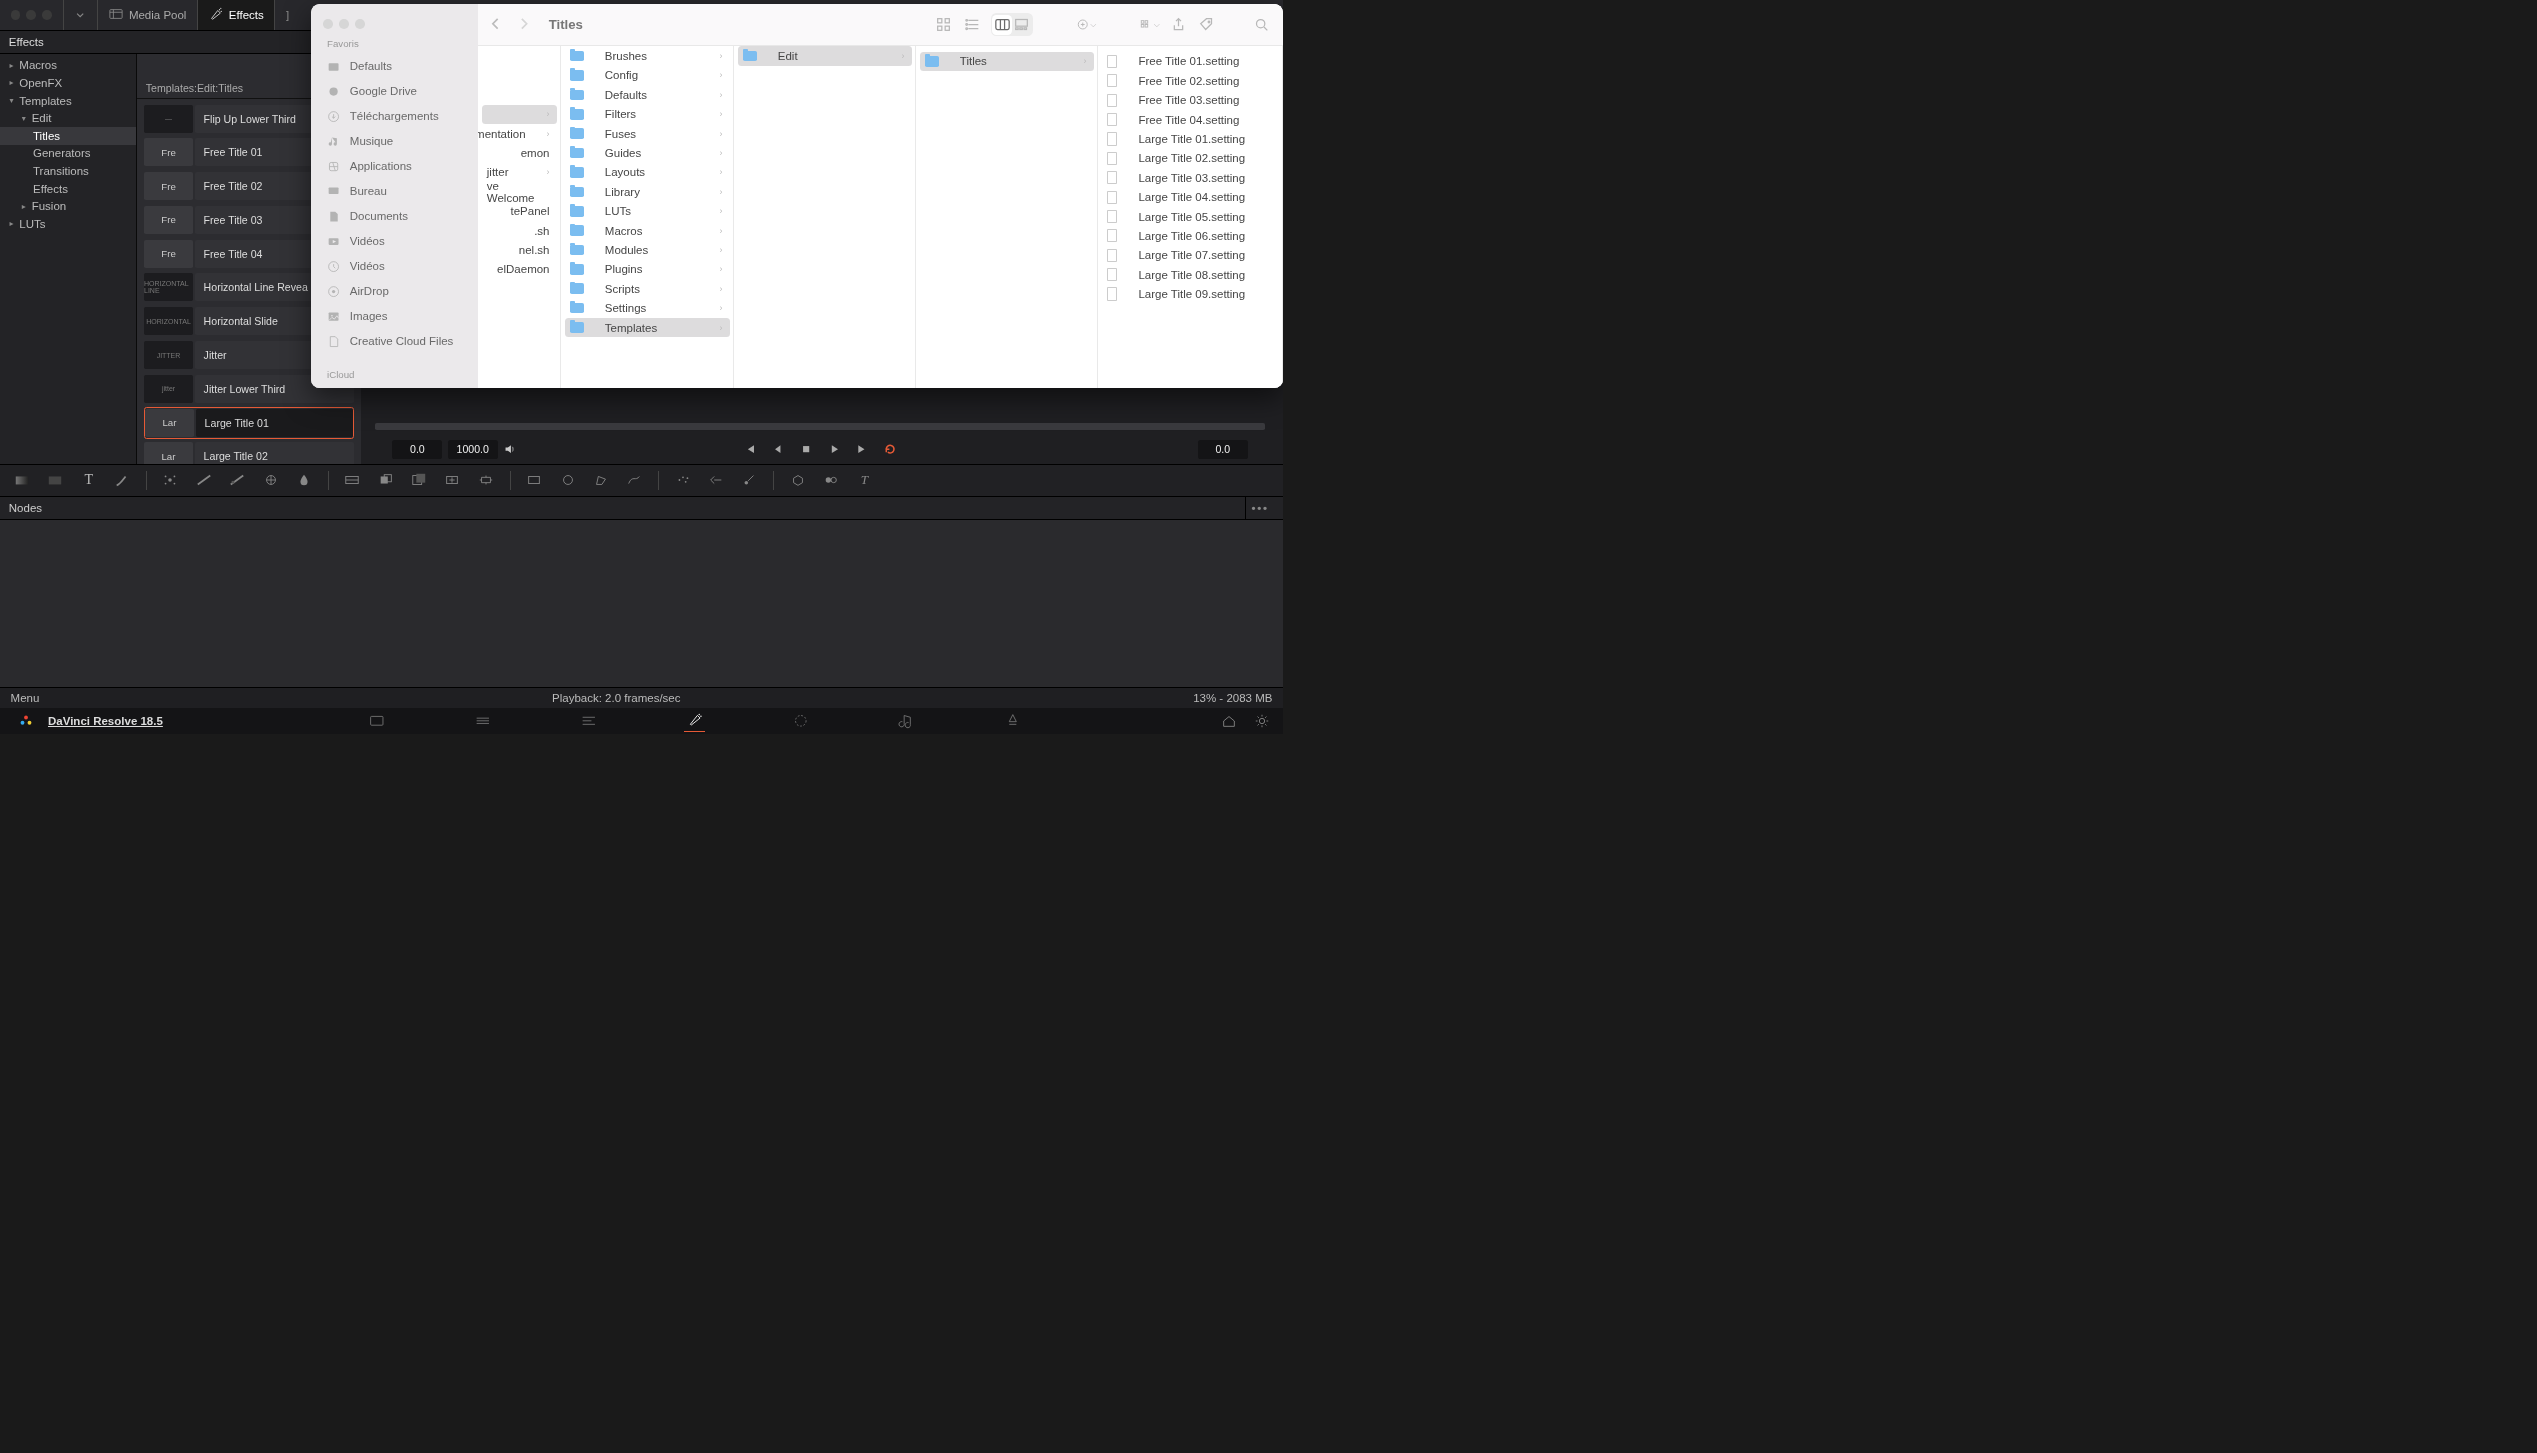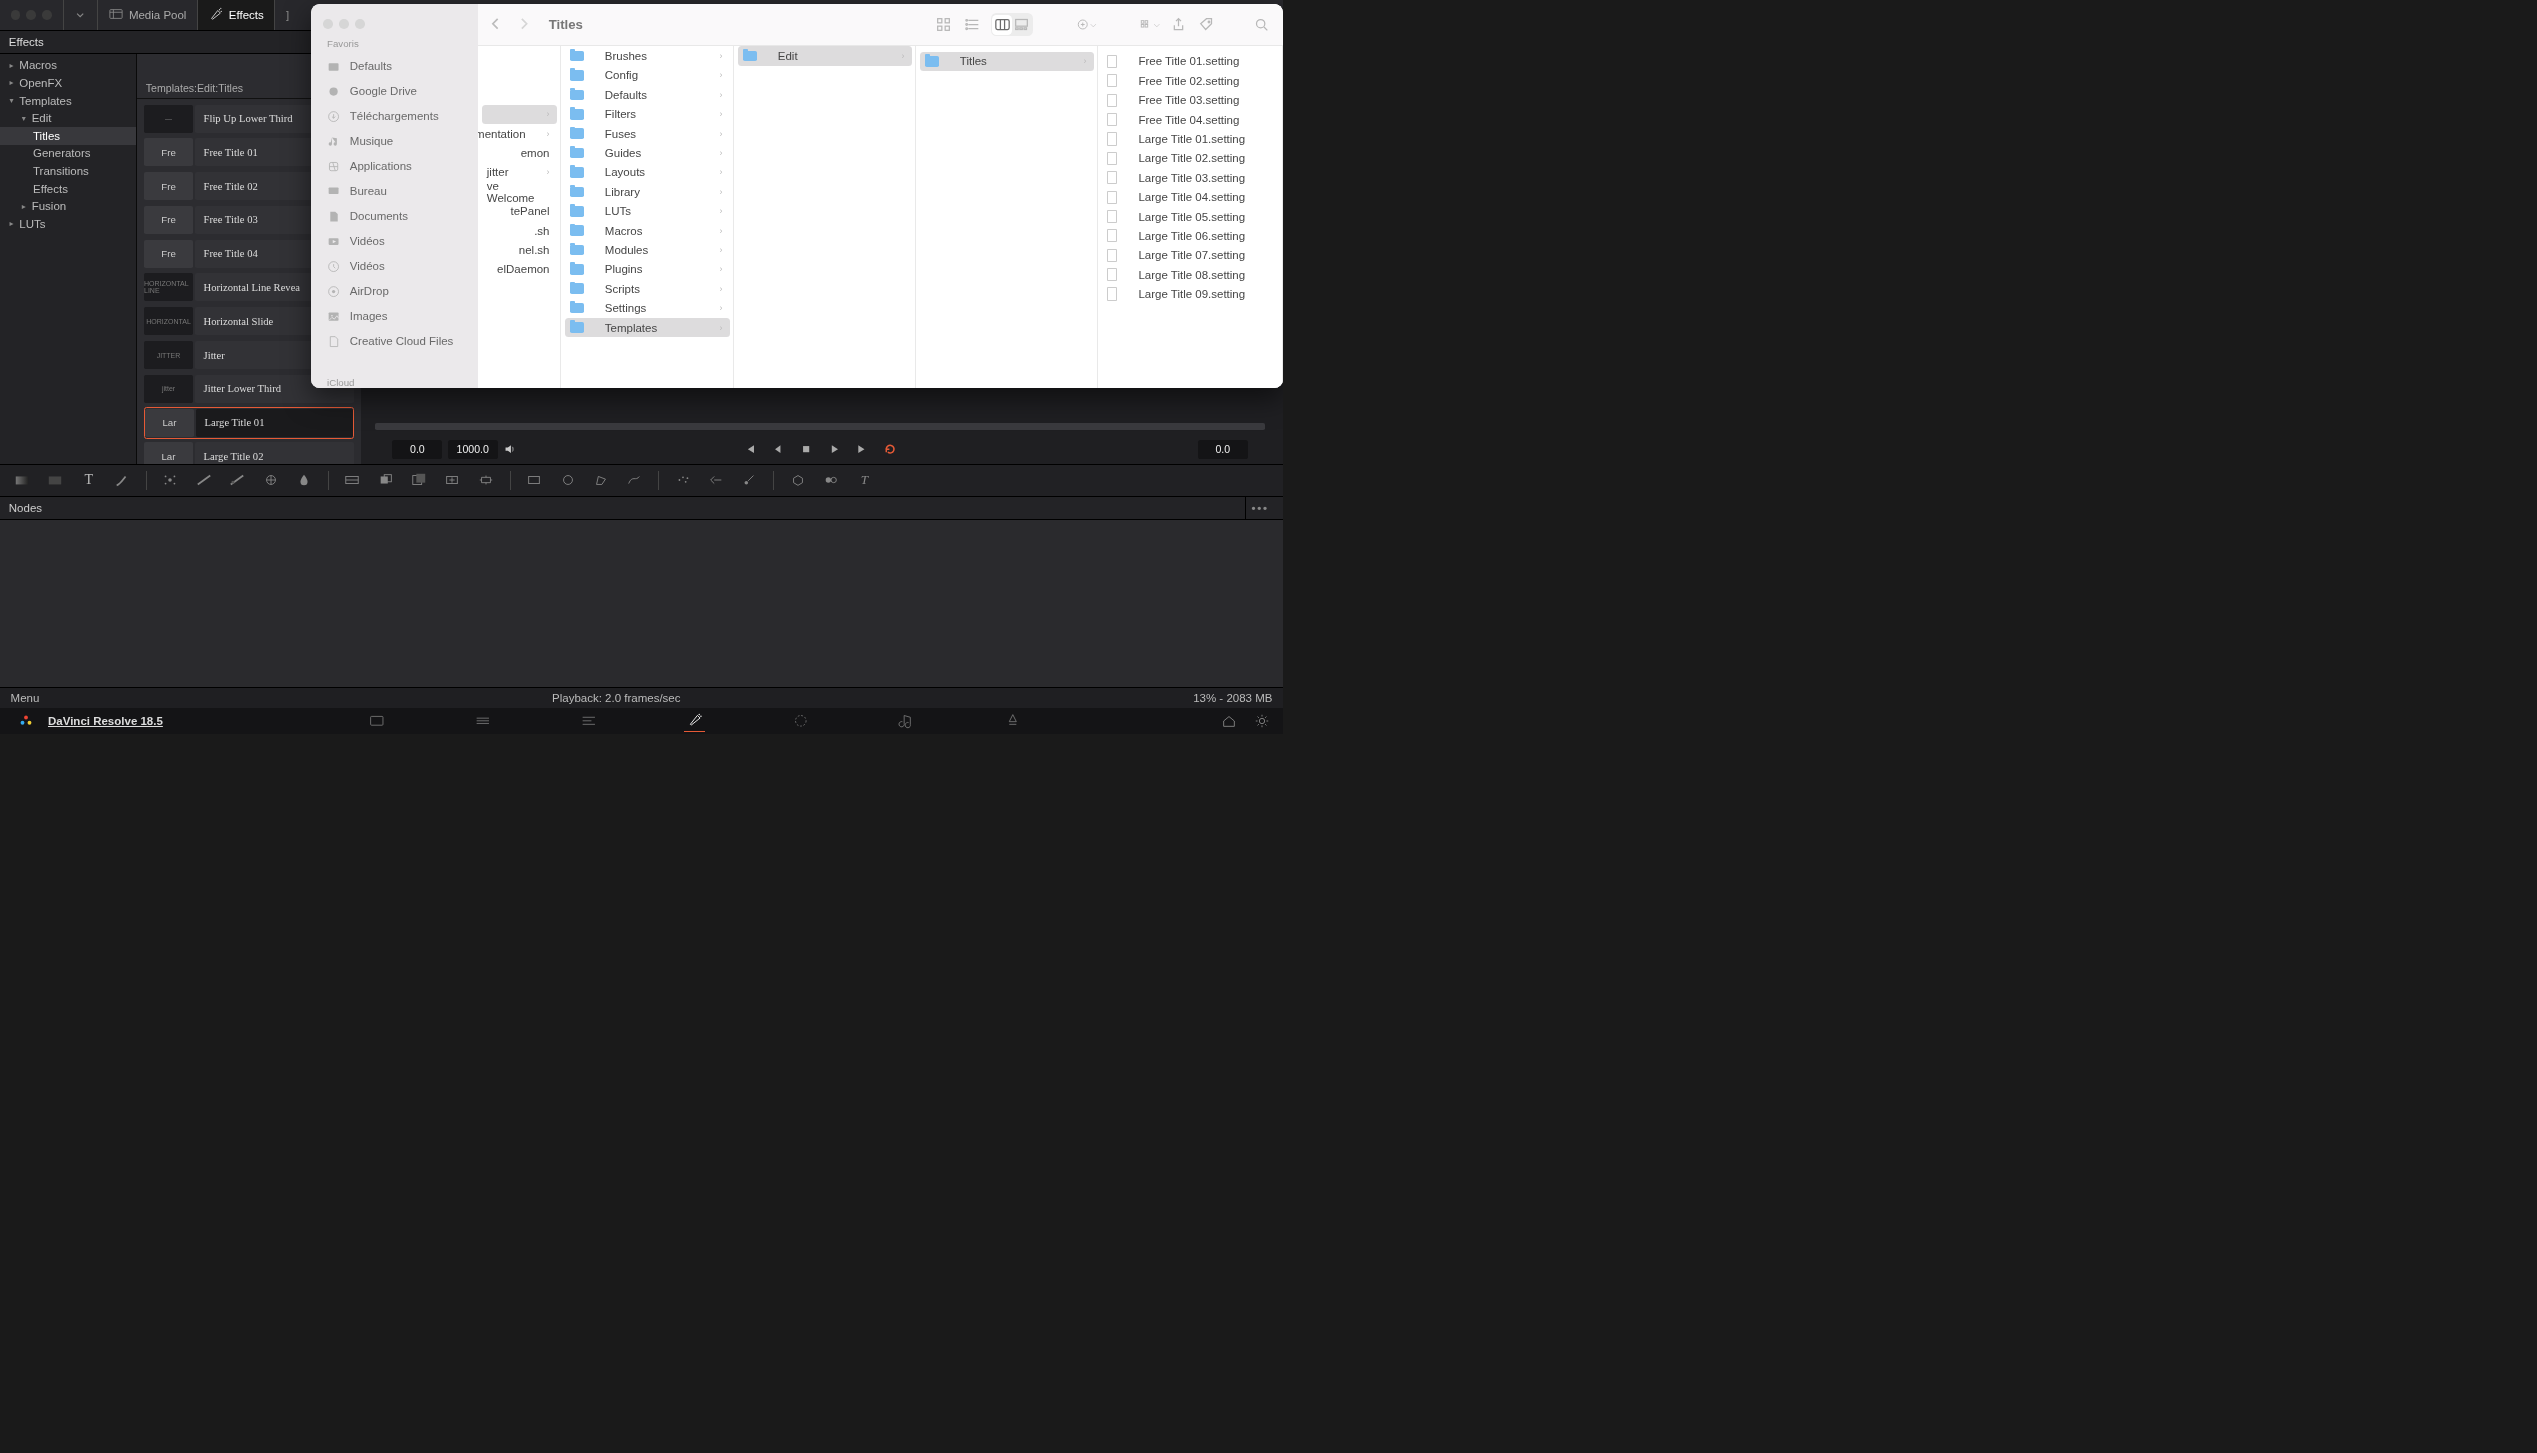--- a/index.html
+++ b/index.html
@@ -26,21 +26,21 @@
 .disc { display:inline-block; width:8.8px; text-align:center; font-size:8px; color:#888;}
 
 
 .titles-col { width:224px; background:#2c2c30; display:flex; flex-direction:column; }
 .titles-bc { height:21px; display:flex; align-items:center; padding:0 8.8px; color:#aaa; font-size:10.6px; border-bottom:0.9px solid #111;margin-top:24px;}
 .titles-scroll { flex:1; overflow:hidden; padding:3.5px 7px;}
 .title-card { display:flex; align-items:center; height:32px; margin-bottom:1.8px; }
 .title-card.sel { border:0.9px solid #e65a36; border-radius:2.6px; }
 .thumb { width:49px; height:28px; background:#1c1c1f; border-radius:1.8px; display:flex; align-items:center; justify-content:center; font-size:7px; color:#777; margin-right:1.8px; }
 .thumb.f { background:#3a3a3e; color:#ccc; font-size:9.7px;}
-.title-label { flex:1; height:28px; background:#323236; border-radius:1.8px; display:flex; align-items:center; padding:0 8.8px; color:#ddd; font-size:10.6px;font-family:Liberation Serif, serif;}
+.title-label { flex:1; height:28px; background:#323236; border-radius:1.8px; display:flex; align-items:center; padding:0 8.8px; color:#ddd; font-size:10.6px;}
 .title-card.sel .title-label { background:#1a1a1c; }
 
 
 .viewer-zone { flex:1; background:#1f1f22; position:relative; }
 .transport { position:absolute; bottom:0; left:5px; right:8.8px; height:41px; display:flex; flex-direction:column; }
 .scrub { height:7px; background:#3a3a3e; border-radius:1.8px; margin:0 8.8px 7px 8.8px;}
 .tctl { display:flex; align-items:center; gap:14px; justify-content:center; position:relative; height:25px;}
 .tc-box { width:50px; height:19.4px; background:#141416; border-radius:2.6px; display:flex; align-items:center; justify-content:center; color:#eee; font-size:10.6px;}
 .tc-left { position:absolute; left:26.4px; display:flex; gap:5.3px; align-items:center;}
 .tc-right { position:absolute; right:26.4px; }
@@ -615,21 +615,21 @@
         </div>
         <div class="finder-sb-item">
           <span class="sb-ico">
             <svg viewBox="0 0 16 16">
               <path d="M4 2h6l3 3v9H4z" fill="none" stroke="#b3b3b3"></path>
             </svg>
           </span>
           <span>Creative Cloud Files</span>
         </div>
       </div>
-    <div class="finder-sb-head" style="margin-top:20px;">iCloud</div>
+    <div class="finder-sb-head" style="margin-top:12px;">iCloud</div>
   </div>
   <div class="finder-main">
     <div class="finder-toolbar">
       <div class="f-nav">
         <span><svg viewBox="0 0 12 12">
               <path d="M8 1L3 6l5 5" stroke="#bcbcbc" stroke-width="1.8" fill="none"></path>
             </svg></span>
         <span><svg viewBox="0 0 12 12">
               <path d="M4 1l5 5-5 5" stroke="#d6d6d6" stroke-width="1.8" fill="none"></path>
             </svg></span>

